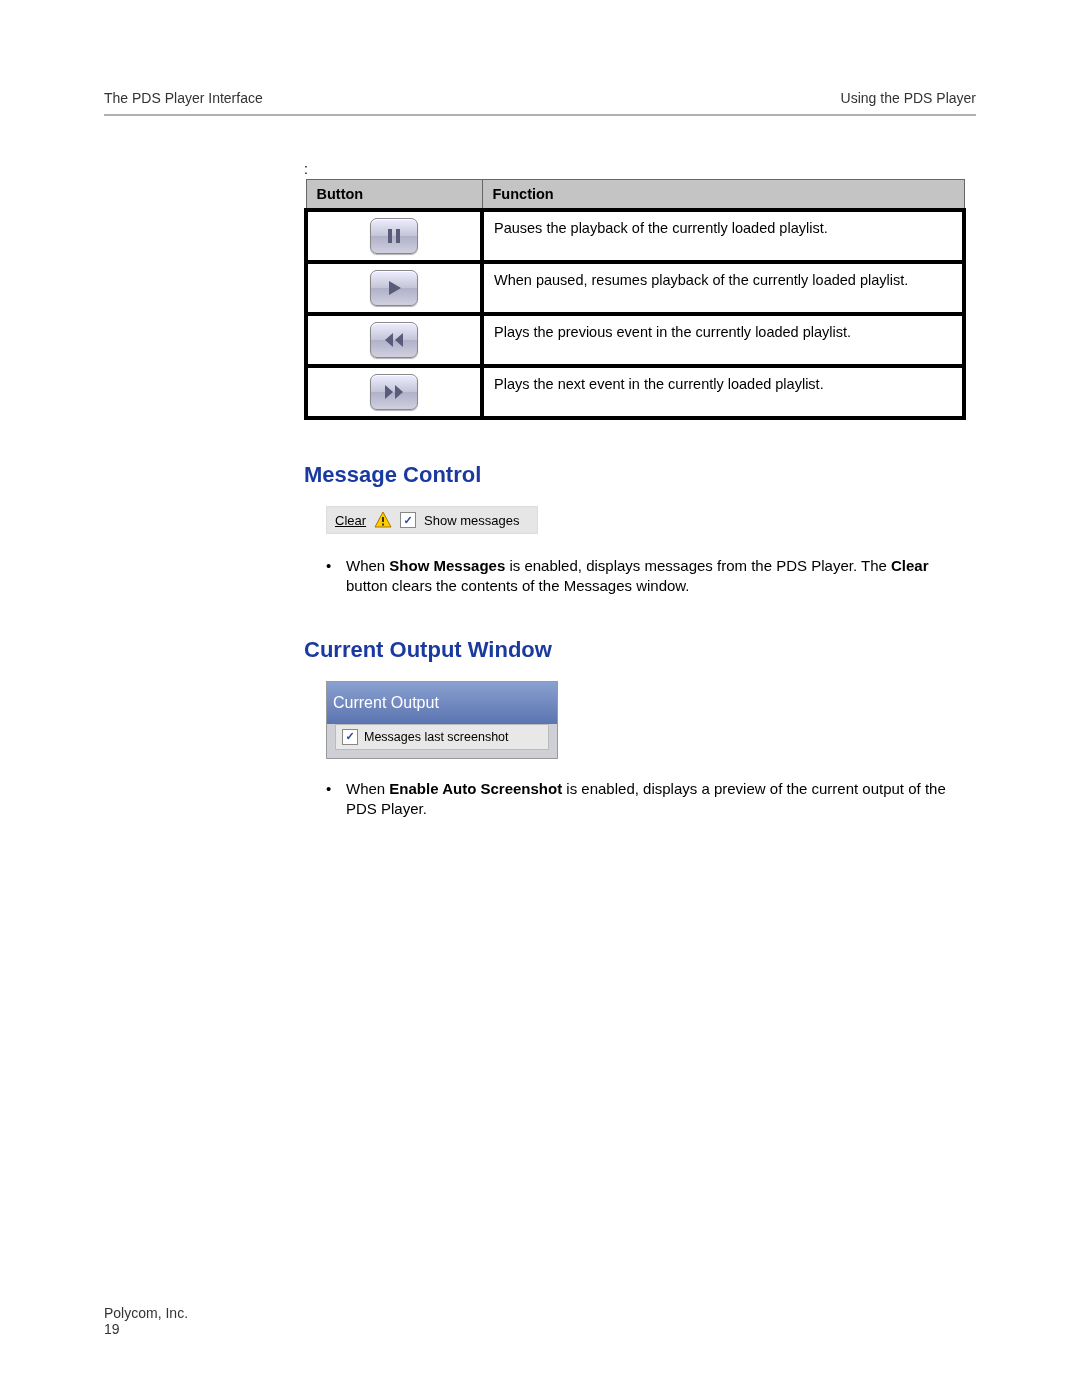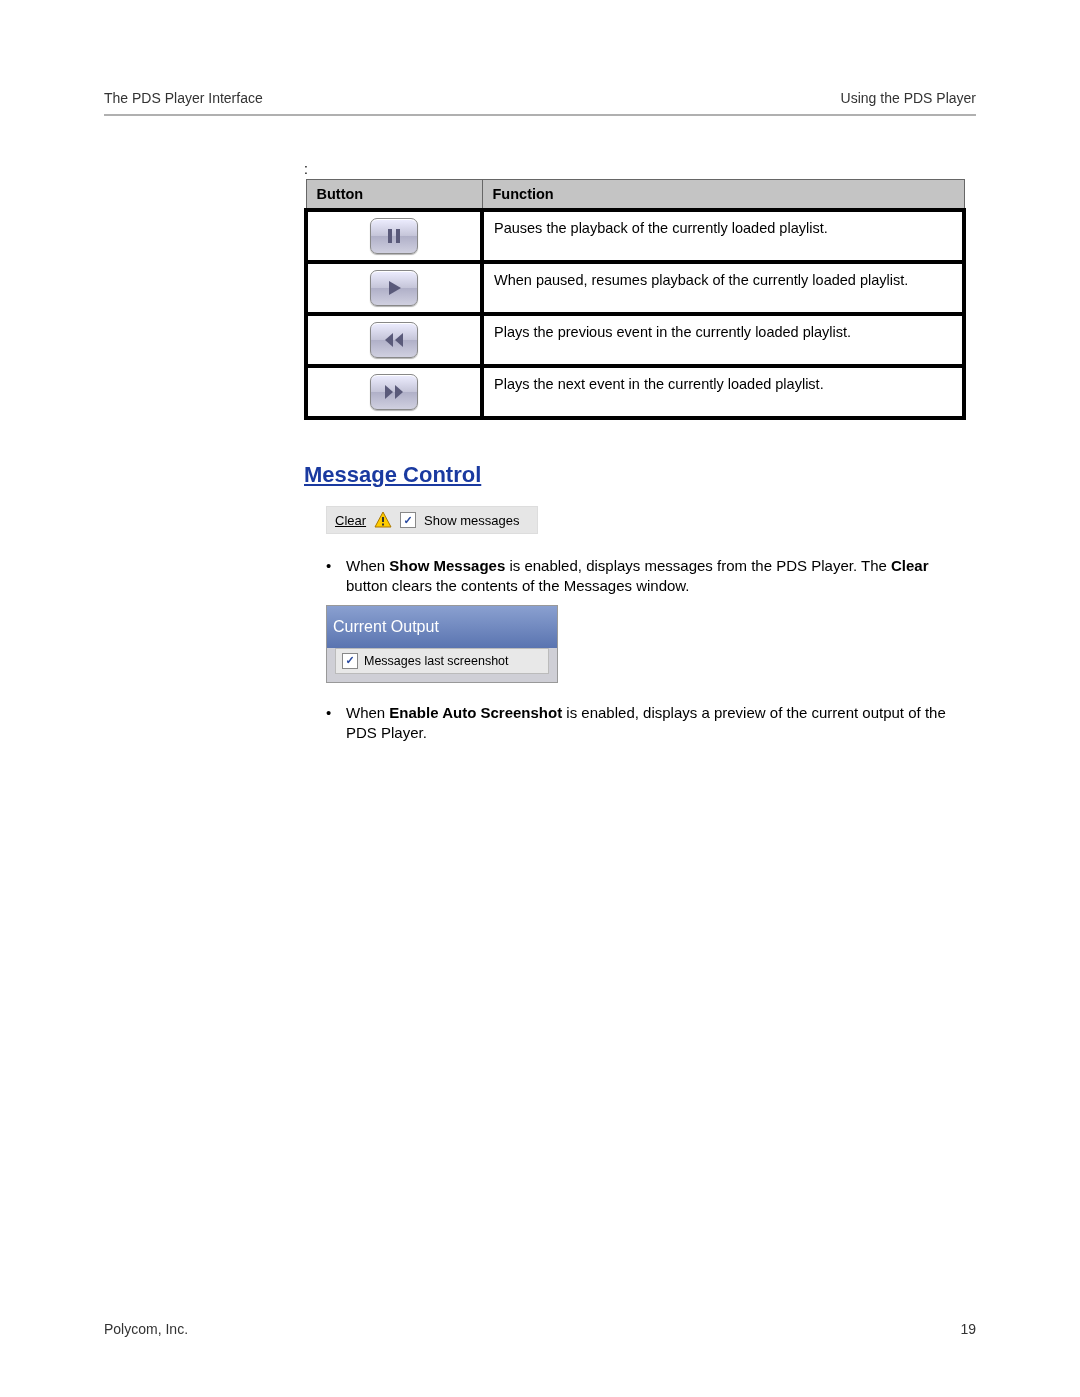--- a/index.html
+++ b/index.html
@@ -69,21 +69,20 @@
     justify-content: center;
     color: #5a5a7a;
   }
   .player-btn svg { display: block; }
   h2.section {
     color: #1a3aa0;
     font-size: 22px;
     font-weight: bold;
     margin: 40px 0 18px 0;
     font-family: Arial, sans-serif;
-    text-decoration: underline;
   }
   h2.section.first { margin-top: 42px; }
   .msg-control-bar {
     display: inline-flex;
     align-items: center;
     gap: 8px;
     background: #e6e6e6;
     padding: 4px 18px 4px 8px;
     font-size: 13px;
     margin-left: 22px;
@@ -182,20 +181,21 @@
     font-size: 12.5px;
   }
   .footer {
     position: absolute;
     bottom: 60px;
     left: 104px; right: 104px;
     display: flex;
     justify-content: space-between;
     font-size: 14px;
     color: #333;
+    flex-direction: column;
   }
 </style>
 </head>
 <body>
 
 <div class="page">
   <div class="header">
     <span>The PDS Player Interface</span>
     <span>Using the PDS Player</span>
   </div>
@@ -272,20 +272,21 @@
       <span>Show messages</span>
     </div>
 
     <div class="bullet-block">
       <div class="dot">•</div>
       <div class="txt">
         <span>When </span><span class="bold">Show Messages</span><span> is enabled, displays messages from the PDS Player. The </span><span class="bold">Clear</span><span> button clears the contents of the Messages window.</span>
       </div>
     </div>
 
+    <h2 class="section">Current Output Window</h2>
 
     <div class="output-window">
       <div class="titlebar">Current Output</div>
       <div class="checkbox-row">
         <span class="checkbox-mock">✓</span>
         <span>Messages last screenshot</span>
       </div>
     </div>
 
     <div class="bullet-block">

